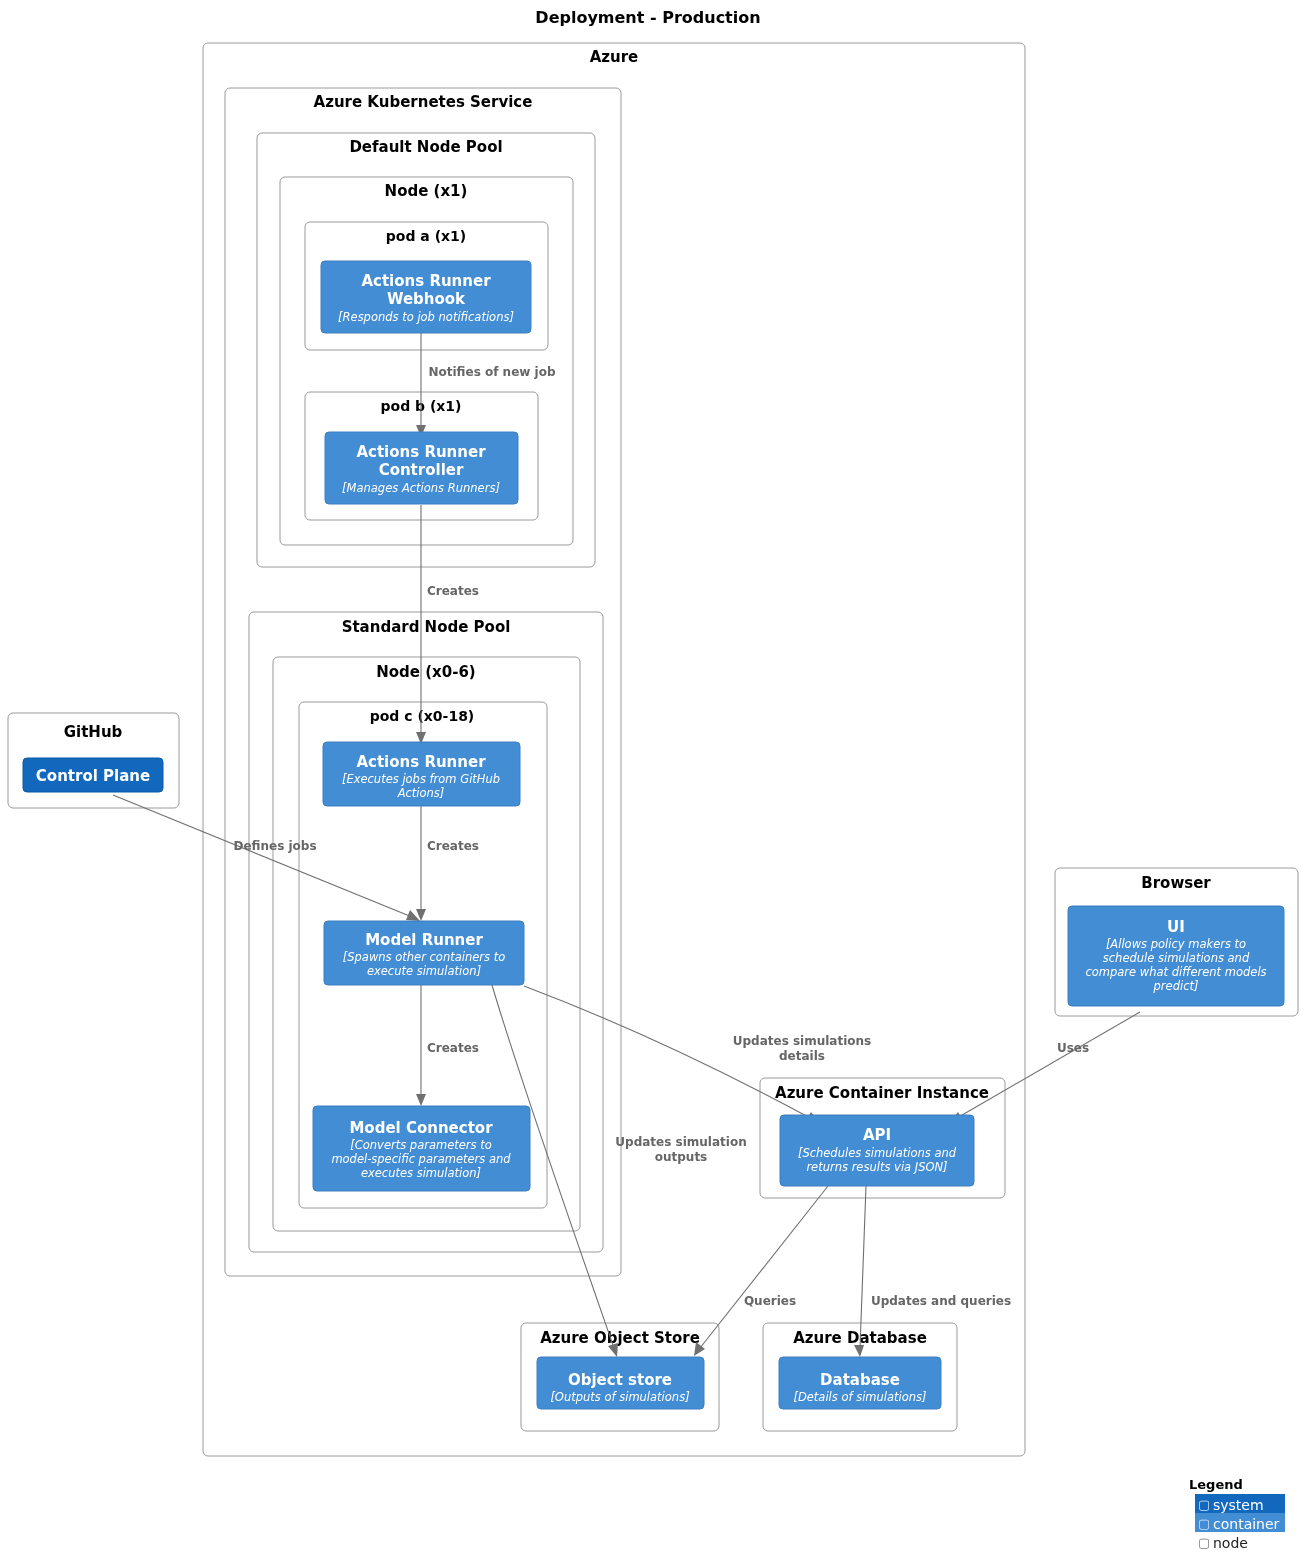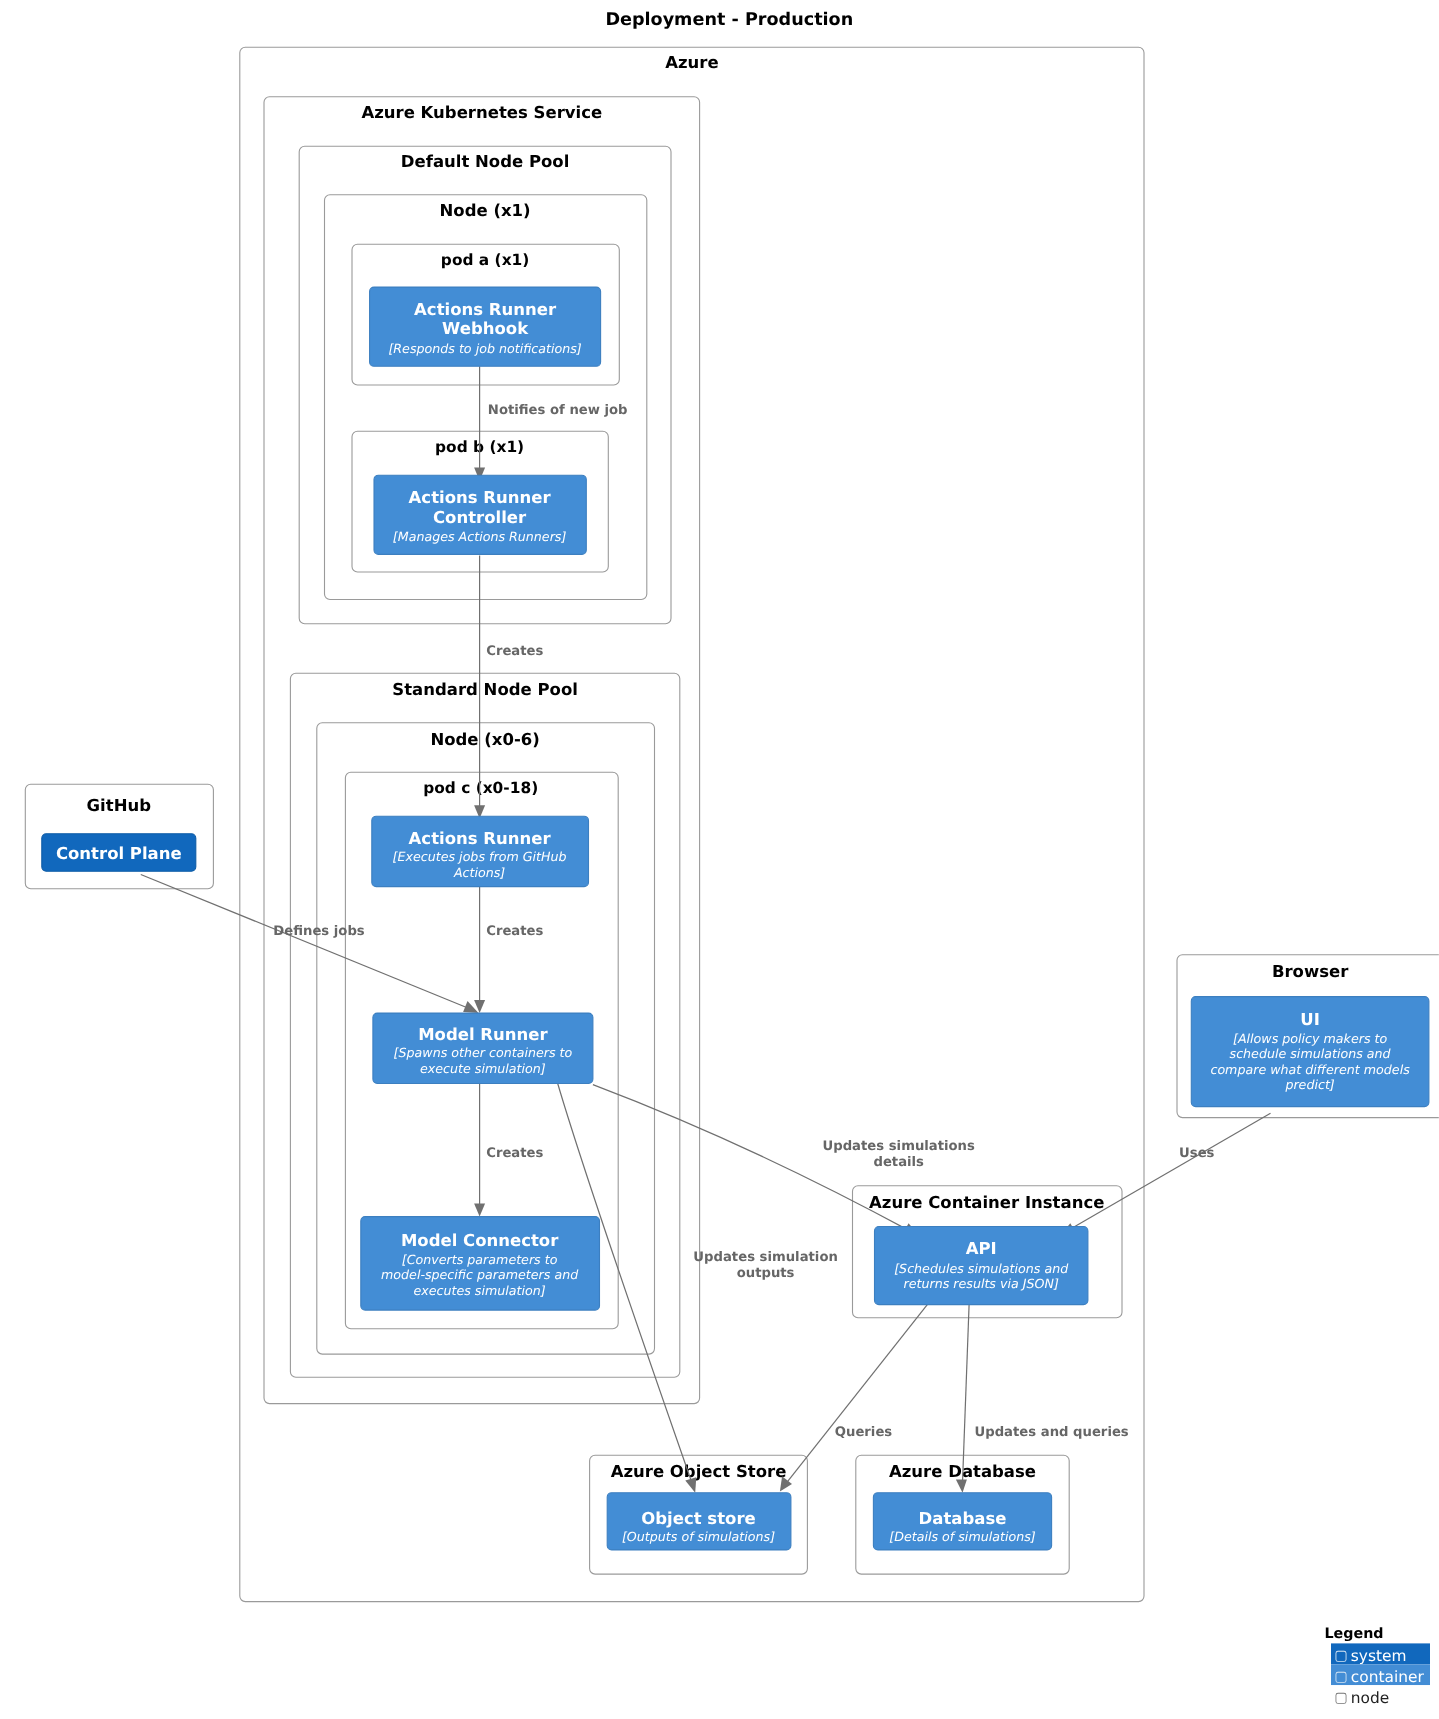--- a/index.html
+++ b/index.html
@@ -9,21 +9,21 @@
   }
   body {
     width: 1308px;
     height: 1563px;
     font-family: "DejaVu Sans", "Liberation Sans", sans-serif;
     position: relative;
     overflow: hidden;
   }
   #diagram-root {
     position: absolute;
-    left: 15px; top: 0;
+    left: 0; top: 0;
     width: 1100px;
     height: 1563px;
   }
   svg#canvas {
     position: absolute;
     left: 0; top: 0;
     width: 1308px;
     height: 1563px;
     display: block;
   }

